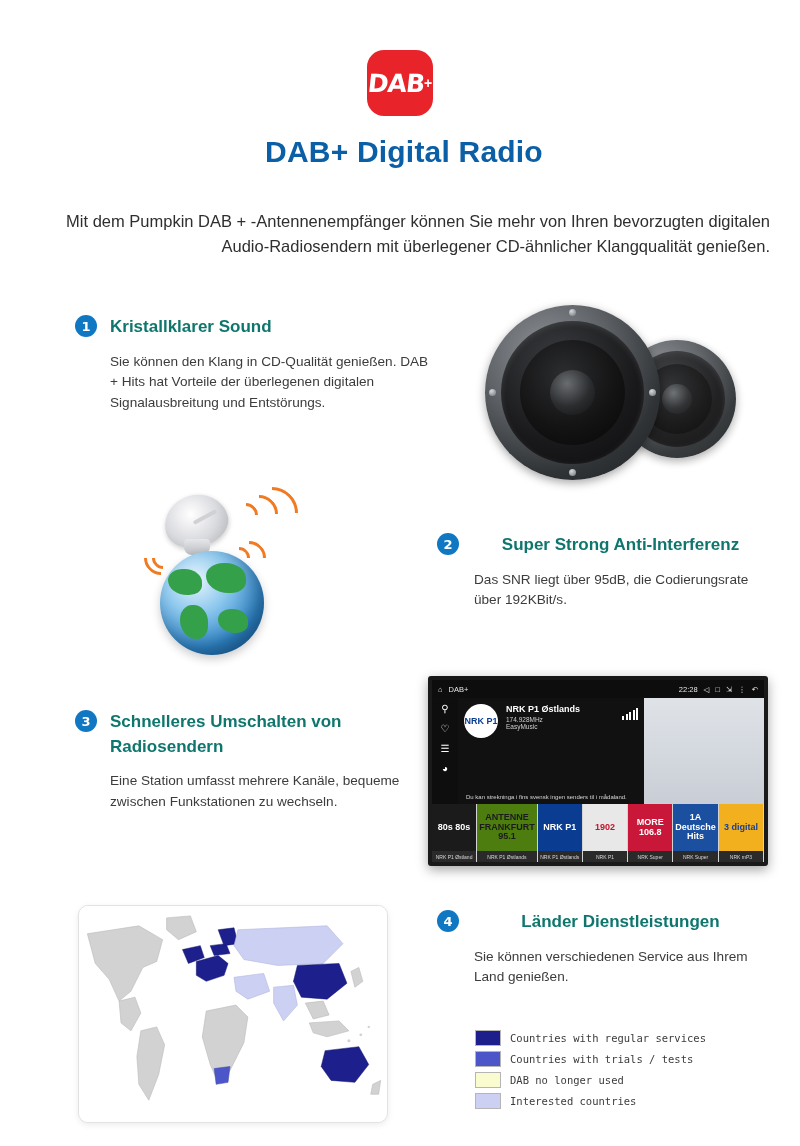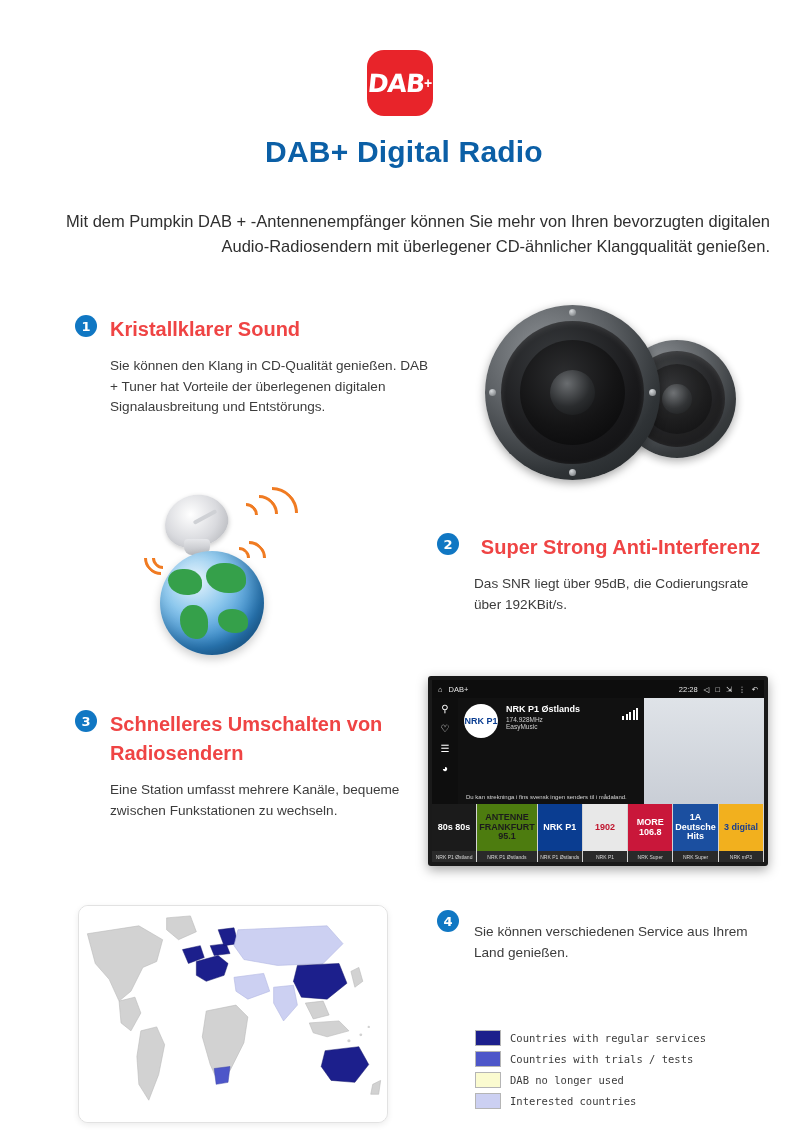--- a/index.html
+++ b/index.html
@@ -70,23 +70,23 @@
     background: #1077c3;
     color: #fff;
     font-size: 13px;
     font-weight: bold;
     display: flex; align-items: center; justify-content: center;
     font-family: "DejaVu Sans", sans-serif;
   }
   .feature h2 {
     margin: 0;
     padding-left: 35px;
-    font-size: 20px;
+    font-size: 17px;
     font-weight: bold;
-    color: #ef4444;
+    color: #0f766e;
     line-height: 1.45;
     min-height: 22px;
   }
   .feature p {
     margin: 12px 0 0 0;
     padding-left: 35px;
     font-size: 13.6px;
     line-height: 1.52;
     color: #3c3c3c;
   }
@@ -281,21 +281,21 @@
     <span class="logo-plus">+</span>
 </div>
 
 <h1 class="main-title">DAB+ Digital Radio</h1>
 
 <p class="intro">Mit dem Pumpkin DAB + -Antennenempfänger können Sie mehr von Ihren bevorzugten digitalen Audio-Radiosendern mit überlegener CD-ähnlicher Klangqualität genießen.</p>
 
 <div class="feature" id="feature-1">
   <span class="badge">1</span>
   <h2>Kristallklarer Sound</h2>
-  <p>Sie können den Klang in CD-Qualität genießen. DAB + Tuner hat Vorteile der überlegenen digitalen Signalausbreitung und Entstörungs.</p>
+  <p>Sie können den Klang in CD-Qualität genießen. DAB + Hits hat Vorteile der überlegenen digitalen Signalausbreitung und Entstörungs.</p>
 </div>
 
 <div class="speakers">
   <div class="spk" id="spk-small">
     <div class="rim"></div>
     <div class="cone"></div>
     <div class="dome"></div>
   </div>
   <div class="spk" id="spk-big">
     <div class="rim"></div>
@@ -416,20 +416,21 @@
       <div class="preset">
         <div class="tile" style="background:#f2b01e;color:#1b3f8f">3 digital</div>
         <div class="cap">NRK mP3</div>
       </div>
     </div>
   </div>
 </div>
 
 <div class="feature" id="feature-4">
   <span class="badge">4</span>
+  <h2>Länder Dienstleistungen</h2>
   <p>Sie können verschiedenen Service aus Ihrem Land genießen.</p>
 </div>
 
 <div class="map-box">
   <svg viewBox="0 0 310 218" xmlns="http://www.w3.org/2000/svg">
     <rect x="0" y="0" width="310" height="218" fill="#ffffff"></rect>
 
     <path d="M8 28 L60 20 L84 34 L78 56 L64 62 L52 86 L40 96 L30 74 L16 58 Z" fill="#d2d2d2" stroke="#b9b9b9" stroke-width="0.6"></path>
     <path d="M40 96 L56 92 L62 108 L52 126 L42 118 Z" fill="#d2d2d2" stroke="#b9b9b9" stroke-width="0.6"></path>
 

